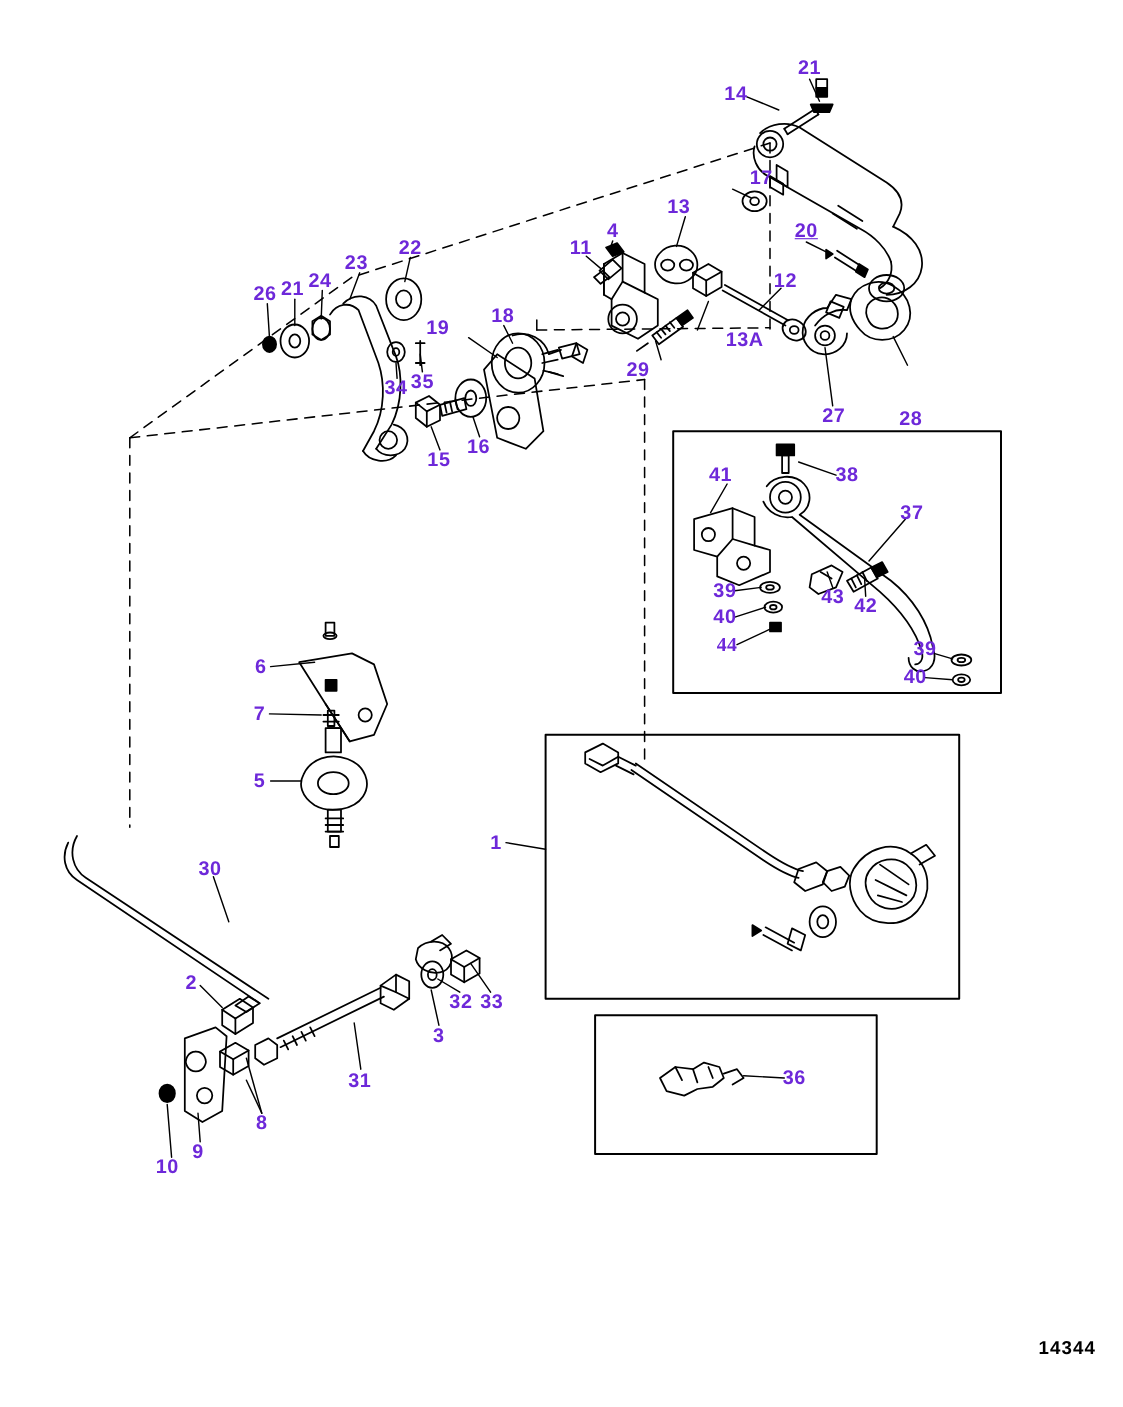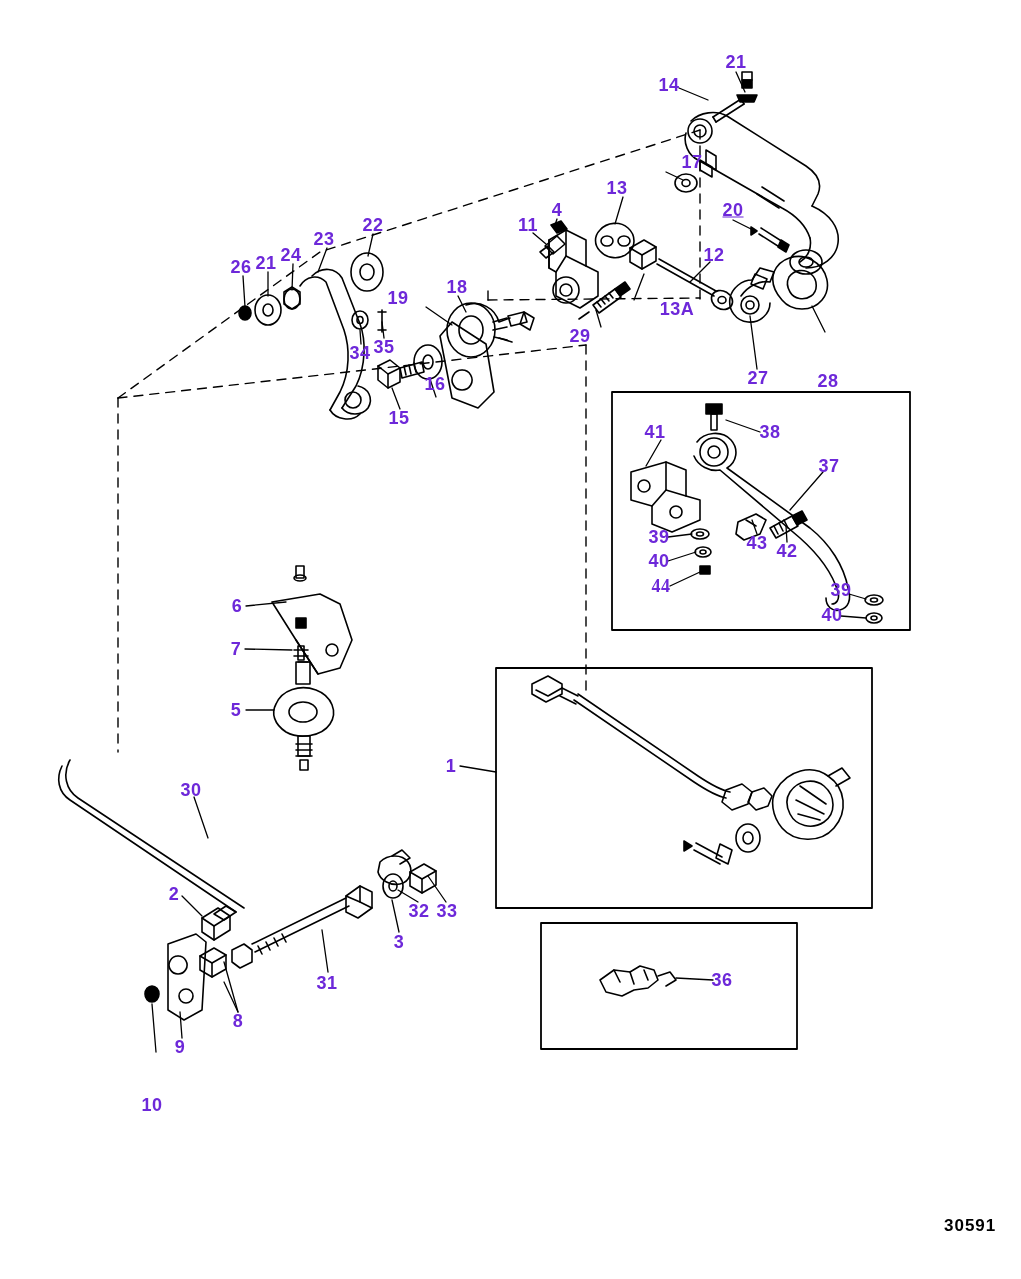--- a/index.html
+++ b/index.html
@@ -354,21 +354,21 @@
   <div class="callout" style="left:241px; top:267px;">26</div>
   <div class="callout" style="left:457px; top:287px;">18</div>
   <div class="callout" style="left:398px; top:298px;">19</div>
   <div class="callout" style="left:637px; top:309px;margin-left:40px;">13A</div>
   <div class="callout" style="left:828px; top:341px;margin-top:40px;">28</div>
   <div class="callout" style="left:580px; top:336px;">29</div>
   <div class="callout" style="left:360px; top:353px;">34</div>
   <div class="callout" style="left:384px; top:347px;">35</div>
   <div class="callout" style="left:758px; top:378px;">27</div>
   <div class="callout" style="left:399px; top:418px;">15</div>
-  <div class="callout" style="left:435px; top:384px;">16</div>
+  <div class="callout" style="left:435px; top:406px;">16</div>
   <div class="callout" style="left:770px; top:432px;">38</div>
   <div class="callout" style="left:655px; top:432px;">41</div>
   <div class="callout" style="left:829px; top:466px;">37</div>
   <div class="callout" style="left:659px; top:537px;">39</div>
   <div class="callout" style="left:659px; top:561px;">40</div>
   <div class="callout" style="left:757px; top:543px;">43</div>
   <div class="callout" style="left:787px; top:551px;">42</div>
   <div class="callout" style="left:661px; top:586px;font-family:Liberation Serif, serif;">44</div>
   <div class="callout" style="left:841px; top:590px;">39</div>
   <div class="callout" style="left:832px; top:615px;">40</div>
@@ -378,17 +378,17 @@
   <div class="callout" style="left:451px; top:766px;">1</div>
   <div class="callout" style="left:191px; top:790px;">30</div>
   <div class="callout" style="left:174px; top:894px;">2</div>
   <div class="callout" style="left:447px; top:911px;">33</div>
   <div class="callout" style="left:419px; top:911px;">32</div>
   <div class="callout" style="left:399px; top:942px;">3</div>
   <div class="callout" style="left:327px; top:983px;">31</div>
   <div class="callout" style="left:722px; top:980px;">36</div>
   <div class="callout" style="left:238px; top:1021px;">8</div>
   <div class="callout" style="left:180px; top:1047px;">9</div>
-  <div class="callout" style="left:152px; top:1061px;margin-top:44px;">10</div>
-
-  <div class="drawing-number" style="left:944px; top:1216px;">30591</div>
+  <div class="callout" style="left:152px; top:1061px;">10</div>
+
+  <div class="drawing-number" style="left:944px; top:1216px;">14344</div>
 
 </div>
 
 </body></html>

